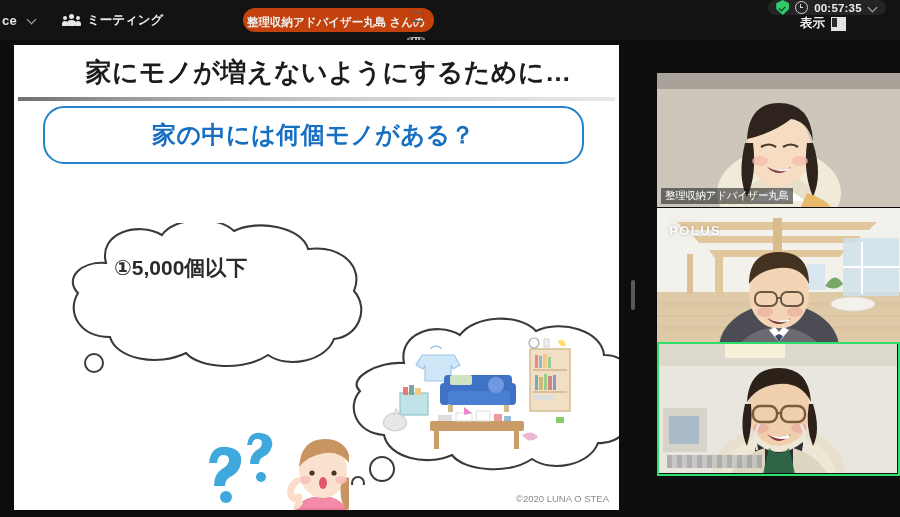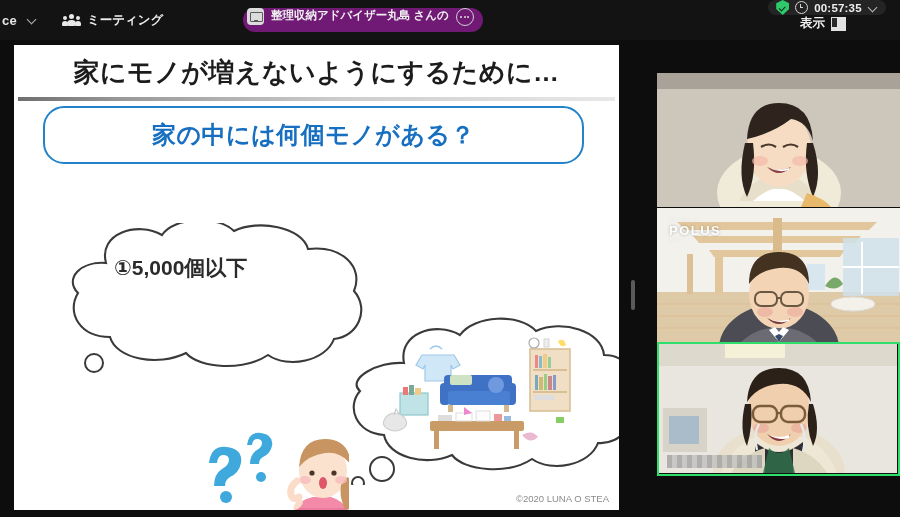--- a/index.html
+++ b/index.html
@@ -18,22 +18,22 @@
   .people-ico{width:17px;height:13px;position:relative;}
   .people-ico i{position:absolute;background:#e8e8e8;border-radius:50%;}
   .people-ico i.h1{width:5px;height:5px;left:6px;top:0;}
   .people-ico i.h2{width:4px;height:4px;left:0px;top:2px;}
   .people-ico i.h3{width:4px;height:4px;right:0px;top:2px;}
   .people-ico i.b1{width:9px;height:6px;left:4px;top:6px;border-radius:4px 4px 2px 2px;}
   .people-ico i.b2{width:6px;height:5px;left:-1px;top:7px;border-radius:3px 3px 1px 1px;}
   .people-ico i.b3{width:6px;height:5px;right:-1px;top:7px;border-radius:3px 3px 1px 1px;}
   .tb-meeting span{font-size:12.5px;color:#ededed;}
 
-  .share-chip{position:absolute;left:243px;top:8px;height:24px;display:flex;align-items:flex-start;
-     gap:7px;background:#701a75;border-radius:13px;padding:0 9px 0 4px;}
+  .share-chip{position:absolute;left:243px;top:8px;height:24px;display:flex;align-items:flex-end;
+     gap:7px;background:#c2410c;border-radius:13px;padding:0 9px 0 4px;flex-direction:column;}
   .share-ico{width:17px;height:17px;border-radius:4px;background:#dcdcdc;position:relative;}
   .share-ico:before{content:"";position:absolute;left:3px;top:4px;width:11px;height:8px;
     border:1.4px solid #5a5a5a;border-radius:1px;}
   .share-ico:after{content:"";position:absolute;left:6.5px;top:12px;width:4px;height:1.5px;background:#5a5a5a;}
   .share-txt{font-size:11.5px;color:#f0f0f0;white-space:nowrap;}
   .dots-btn{width:16px;height:16px;border-radius:50%;border:1.3px solid #cfcfcf;
      display:flex;align-items:center;justify-content:center;gap:1.5px;}
   .dots-btn b{width:2px;height:2px;background:#dcdcdc;border-radius:50%;display:block;}
 
   .tb-right{position:absolute;right:0;top:0;height:40px;display:flex;align-items:center;flex-direction:column;}
@@ -57,21 +57,21 @@
   .max-g{width:10px;height:10px;border:1.5px solid #e6e6e6;border-radius:1.5px;position:relative;}
   .max-g:after{content:"";position:absolute;left:1.5px;top:-3.5px;width:9px;height:8px;
      border-top:1.5px solid #e6e6e6;border-right:1.5px solid #e6e6e6;border-radius:1.5px;}
   .close-g{width:12px;height:12px;position:relative;}
   .close-g:before,.close-g:after{content:"";position:absolute;left:0;top:5px;width:13px;height:1.5px;background:#e6e6e6;}
   .close-g:before{transform:rotate(45deg);} .close-g:after{transform:rotate(-45deg);}
 
   
   .stage{position:absolute;left:0;top:40px;width:628px;height:477px;background:#0d0d0d;}
   .slide{position:absolute;left:14px;top:5px;width:605px;height:465px;background:#fff;overflow:hidden;}
-  .slide-title{position:absolute;left:0;top:10px;width:605px;text-align:center;
+  .slide-title{position:absolute;left:12px;top:10px;width:605px;text-align:center;
      font-size:26px;font-weight:bold;color:#1c1c1c;letter-spacing:.5px;}
   .rule{position:absolute;left:4px;top:52px;width:597px;height:4px;
      background:linear-gradient(90deg,#6f6f6f 0%,#9a9a9a 18%,#cdcdcd 55%,#e8e8e8 100%);}
   .qbox{position:absolute;left:29px;top:61px;width:537px;height:54px;border:2.6px solid #2283c8;
      border-radius:21px;display:flex;align-items:center;justify-content:center;background:#fff;}
   .qbox span{font-size:24px;font-weight:bold;color:#166fc0;letter-spacing:.5px;}
 
   
   .cloud-a{position:absolute;left:44px;top:178px;width:320px;height:152px;}
   .ans{position:absolute;left:56px;top:30px;font-size:21px;font-weight:bold;color:#2b2b2b;
@@ -306,20 +306,21 @@
         <path d="M156 70 q10 32 0 54 q-10 -24 -6 -54 Z" fill="#2e241d"></path>
         <path d="M104 74 q8 -5 15 0" fill="none" stroke="#4a382c" stroke-width="2.2"></path>
         <path d="M126 74 q8 -5 15 0" fill="none" stroke="#4a382c" stroke-width="2.2"></path>
         <ellipse cx="103" cy="88" rx="8" ry="5" fill="#f3b9a8" opacity=".7"></ellipse>
         <ellipse cx="143" cy="88" rx="8" ry="5" fill="#f3b9a8" opacity=".7"></ellipse>
         <path d="M110 94 q12 12 24 0 q-12 6 -24 0 Z" fill="#8c4040"></path>
         <path d="M112 95 q10 3 20 0 l0 2 q-10 3 -20 -2 Z" fill="#fff"></path>
         <path d="M96 128 q16 -14 26 -12 q10 -2 26 12 Z" fill="#ffffff"></path>
         <path d="M150 120 q18 6 24 14 h-30 Z" fill="#e8b86b"></path>
       </svg>
+      <div class="nametag">整理収納アドバイザー丸島</div>
     </div>
 
     <div class="tile t2">
       <svg width="243" height="134" viewBox="0 0 243 134">
         <rect width="243" height="134" fill="#f3f1ec"></rect>
         <rect x="0" y="84" width="243" height="50" fill="#dfcaa8"></rect>
         <g stroke="#d9bb8c" stroke-width="1" opacity=".8">
           <path d="M0 96 h243"></path>
             <path d="M0 108 h243"></path>
             <path d="M0 120 h243"></path>

